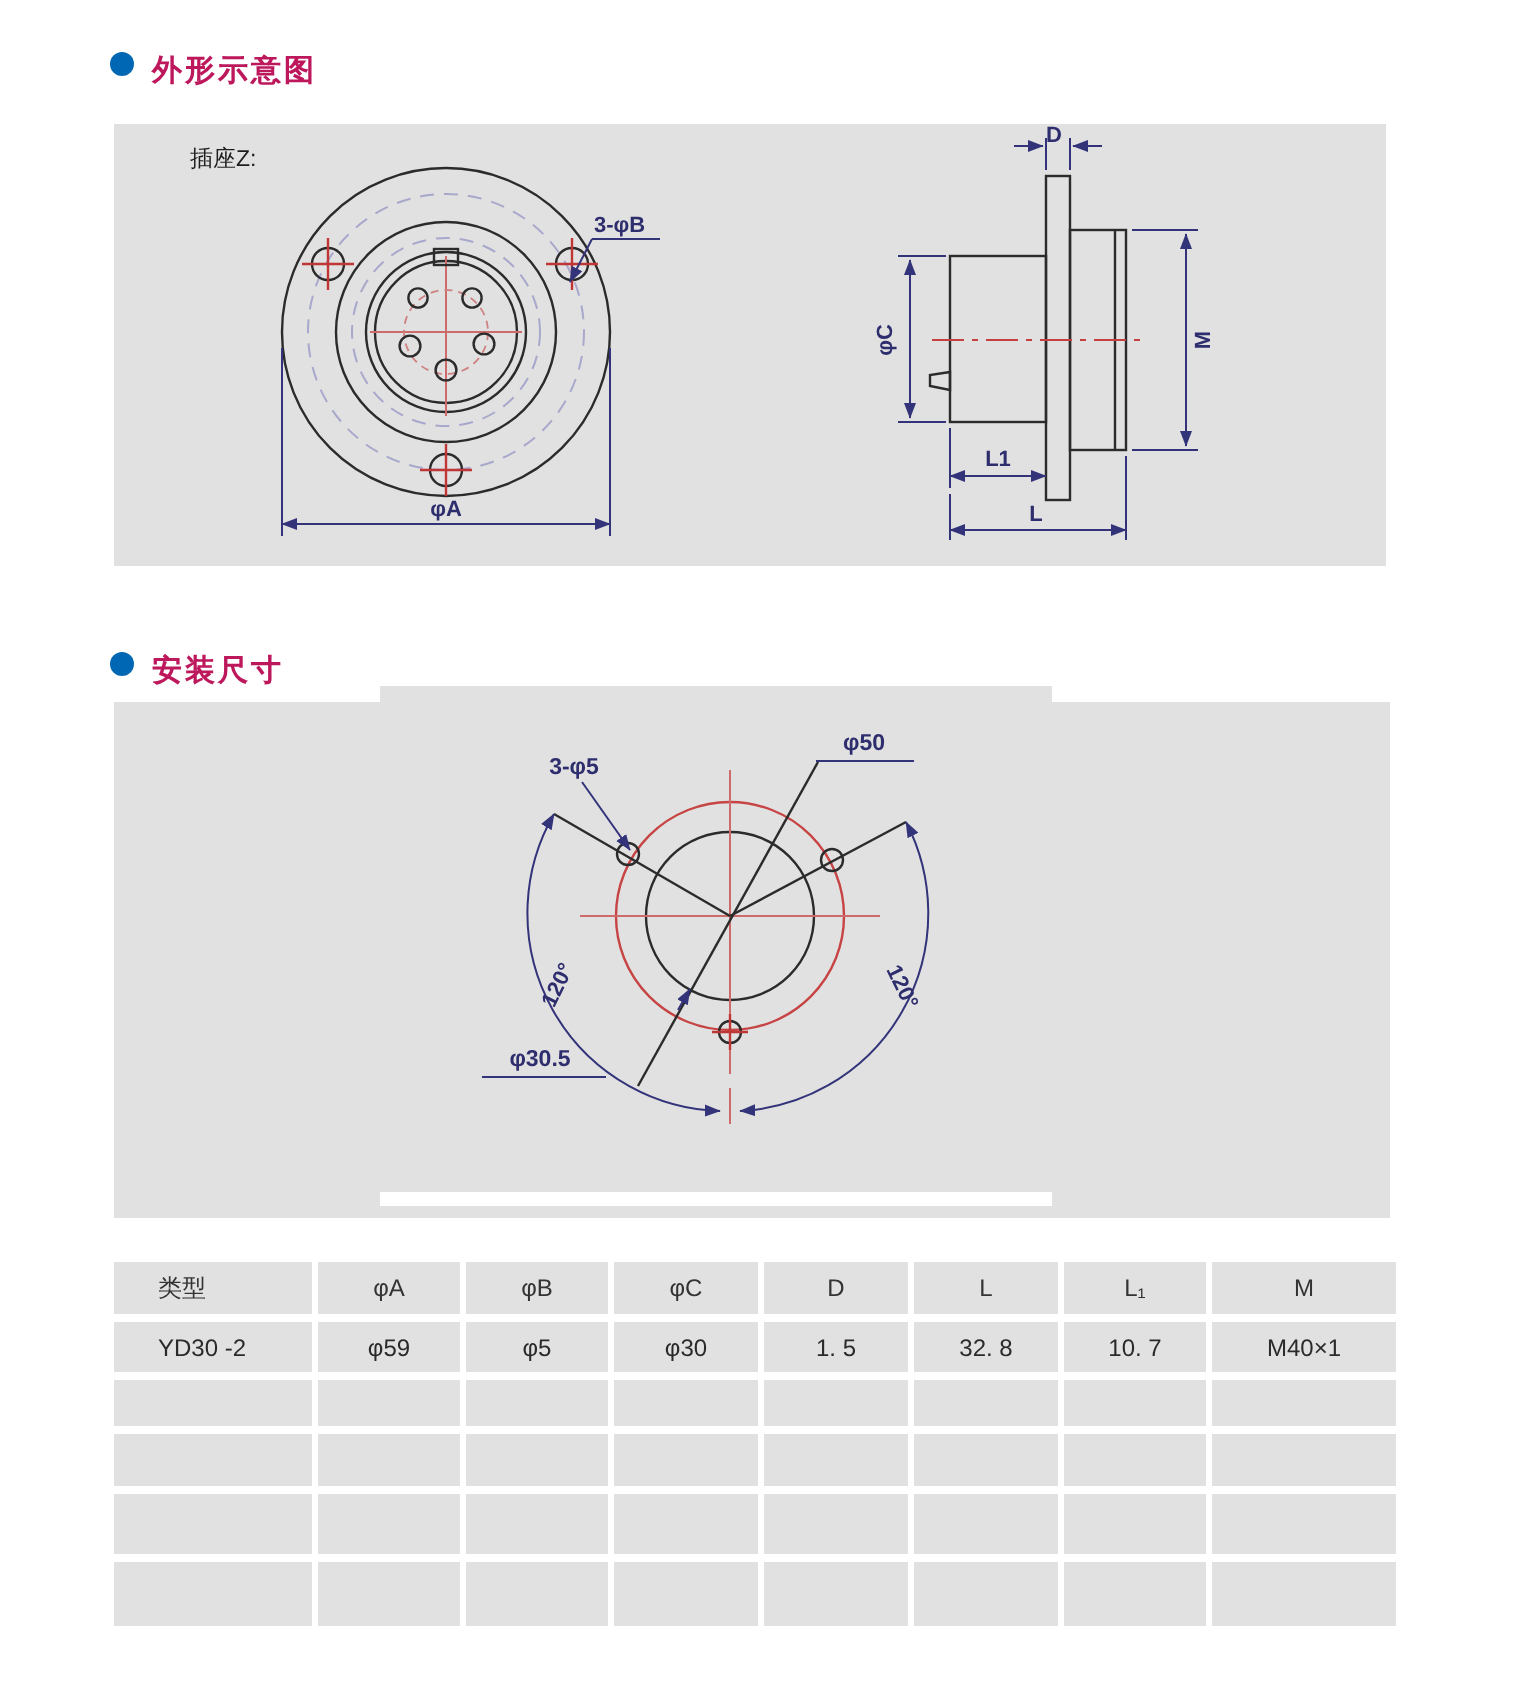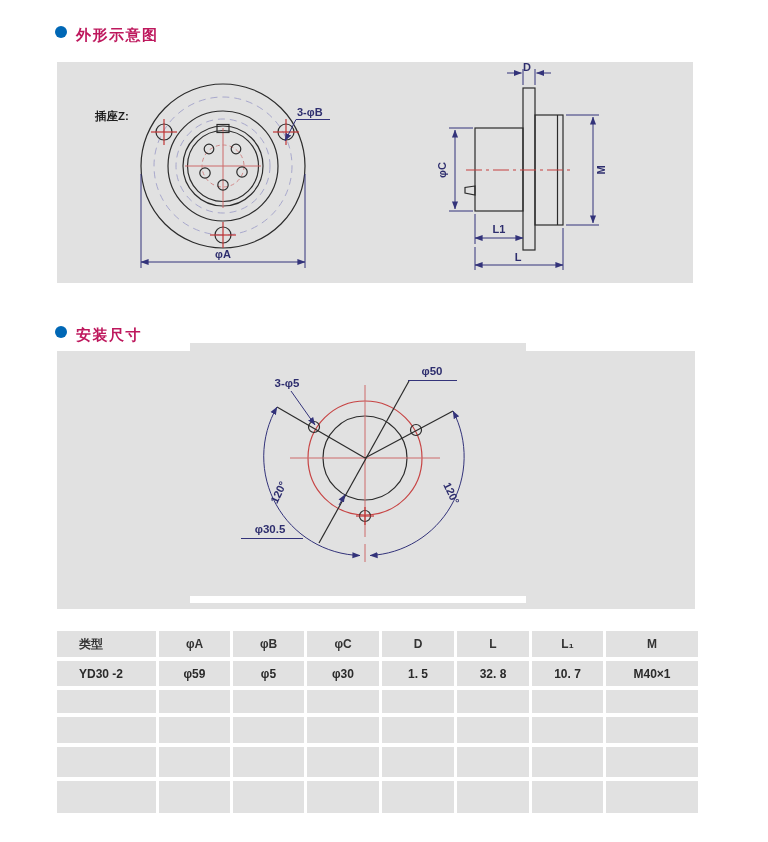--- a/index.html
+++ b/index.html
@@ -5,39 +5,39 @@
   html,body{margin:0;padding:0;}
   body{width:768px;height:842px;background:#ffffff;font-family:"Liberation Sans",sans-serif;position:relative;overflow:hidden;}
   .page{position:absolute;inset:0;background:#fff;}
   .section-heading{position:absolute;left:55px;display:flex;gap:9px;font-weight:bold;font-size:15px;color:#be185d;letter-spacing:1.5px;}
   .bullet{width:12px;height:12px;border-radius:50%;background:#0067b5;flex:0 0 auto;}
   .panel{position:absolute;background:#e1e1e1;}
   #panel-outline{left:57px;top:62px;width:636px;height:221px;}
   #panel-install{left:57px;top:351px;width:638px;height:258px;}
   #panel-install-step{left:190px;top:343px;width:336px;height:9px;background:#e1e1e1;position:absolute;}
   #panel-install-notch{left:190px;top:596px;width:336px;height:7px;background:#ffffff;position:absolute;}
-  .socket-label{position:absolute;left:38px;top:10px;font-size:11.5px;font-weight:bold;color:#1d1d1d;margin-top:37px;}
+  .socket-label{position:absolute;left:38px;top:10px;font-size:11.5px;font-weight:normal;color:#1d1d1d;}
   svg.draw{position:absolute;left:0;top:0;display:block;}
   
   .k{stroke:#2b2b2b;fill:none;stroke-width:1.2;}
   .db{stroke:#a8a8cc;fill:none;stroke-width:1;stroke-dasharray:7 5;}
   .r{stroke:#cd6a6a;fill:none;stroke-width:1;}
   .rs{stroke:#c03535;fill:none;stroke-width:1.2;}
   .rr{stroke:#c74444;fill:none;stroke-width:1.2;}
   .rdash{stroke:#cf8080;fill:none;stroke-width:.9;stroke-dasharray:4 3;}
   .rcl{stroke:#c54040;fill:none;stroke-width:1.1;stroke-dasharray:16 4 3 4;}
   .nb{stroke:#33337a;fill:none;stroke-width:1;}
   .lbl{fill:#2e2e6e;font-weight:bold;font-size:11px;font-family:"Liberation Sans",sans-serif;}
   .lbl2{fill:#2e2e6e;font-weight:bold;font-size:11.5px;font-family:"Liberation Sans",sans-serif;}
   
   #spec-table{position:absolute;left:57px;top:631px;width:641px;display:grid;
     grid-template-columns:99px 71px 71px 72px 72px 72px 71px 92px;
     grid-template-rows:26px 25px 23px 26px 30px 32px;
     column-gap:3px;row-gap:4px;}
-  .cell{background:#e1e1e1;display:flex;align-items:center;justify-content:center;font-size:12px;font-weight:bold;color:#2a2a2a;}
+  .cell{background:#e1e1e1;display:flex;align-items:center;justify-content:center;font-size:12px;font-weight:normal;color:#2a2a2a;}
   .cell.head{color:#333;}
   .cell.first{justify-content:flex-start;padding-left:22px;box-sizing:border-box;}
 </style>
 </head>
 <body>
 
 <div class="page">
 
   <div class="section-heading" style="top:26px;">
     <span class="bullet"></span>

